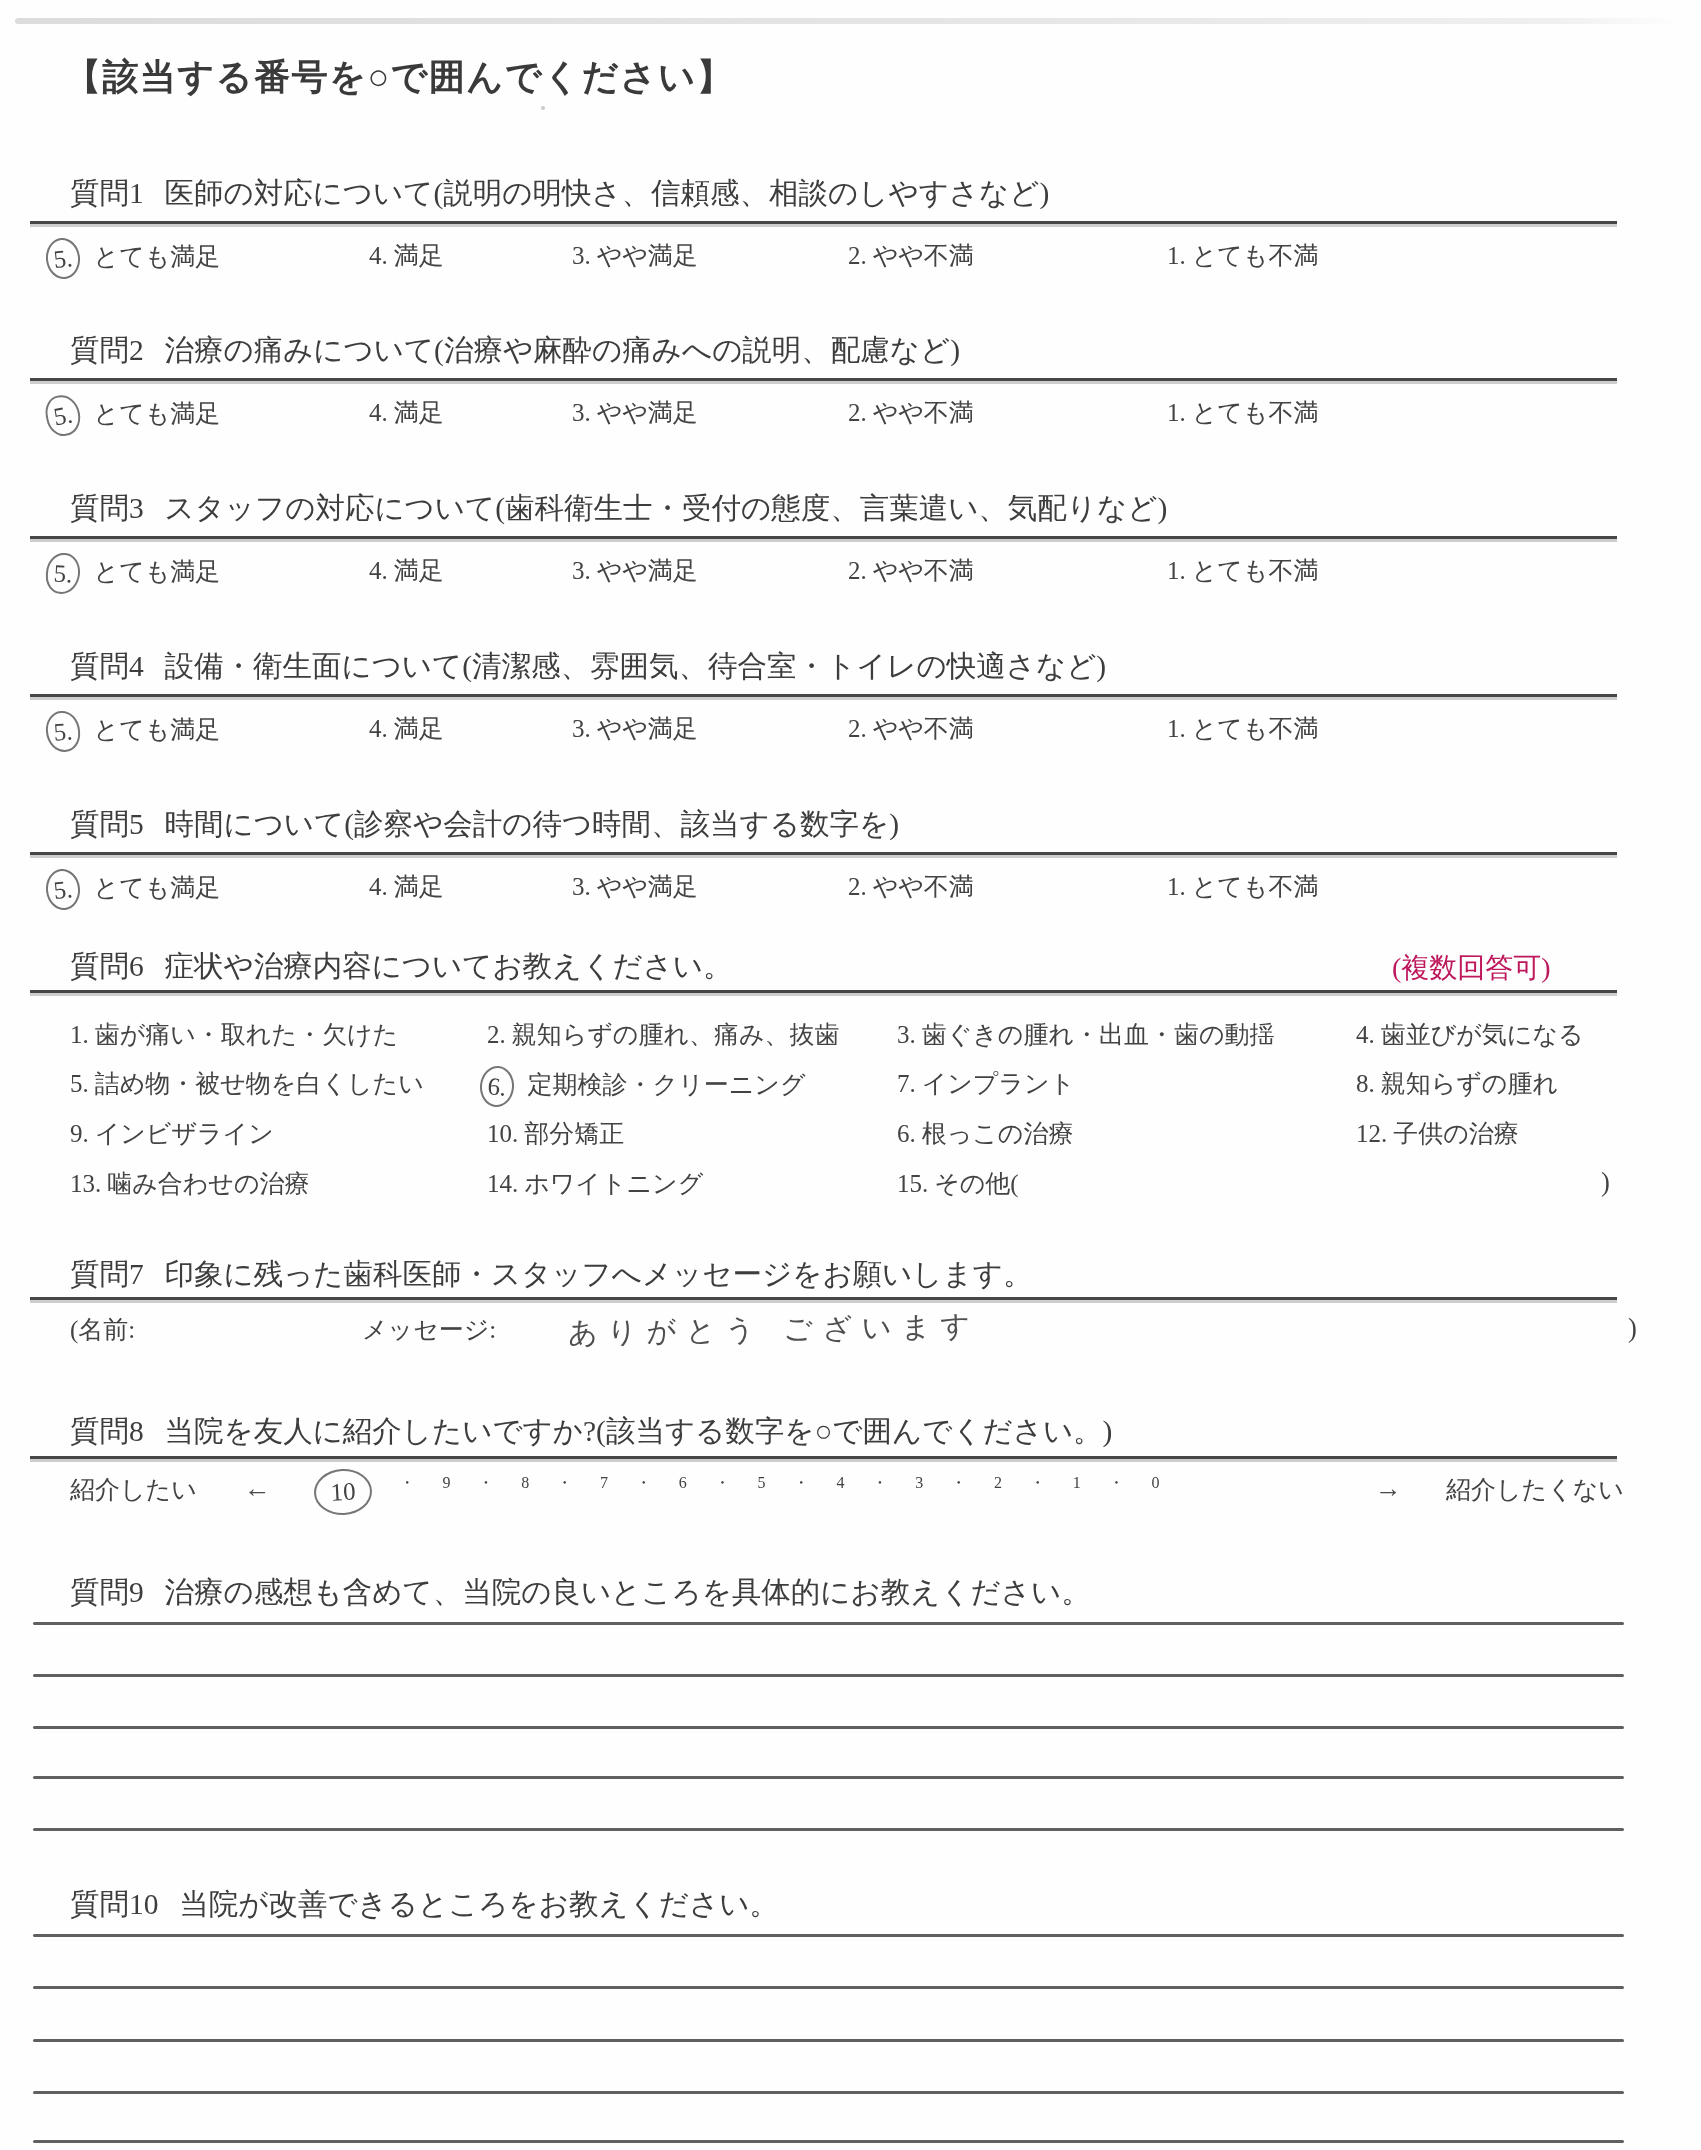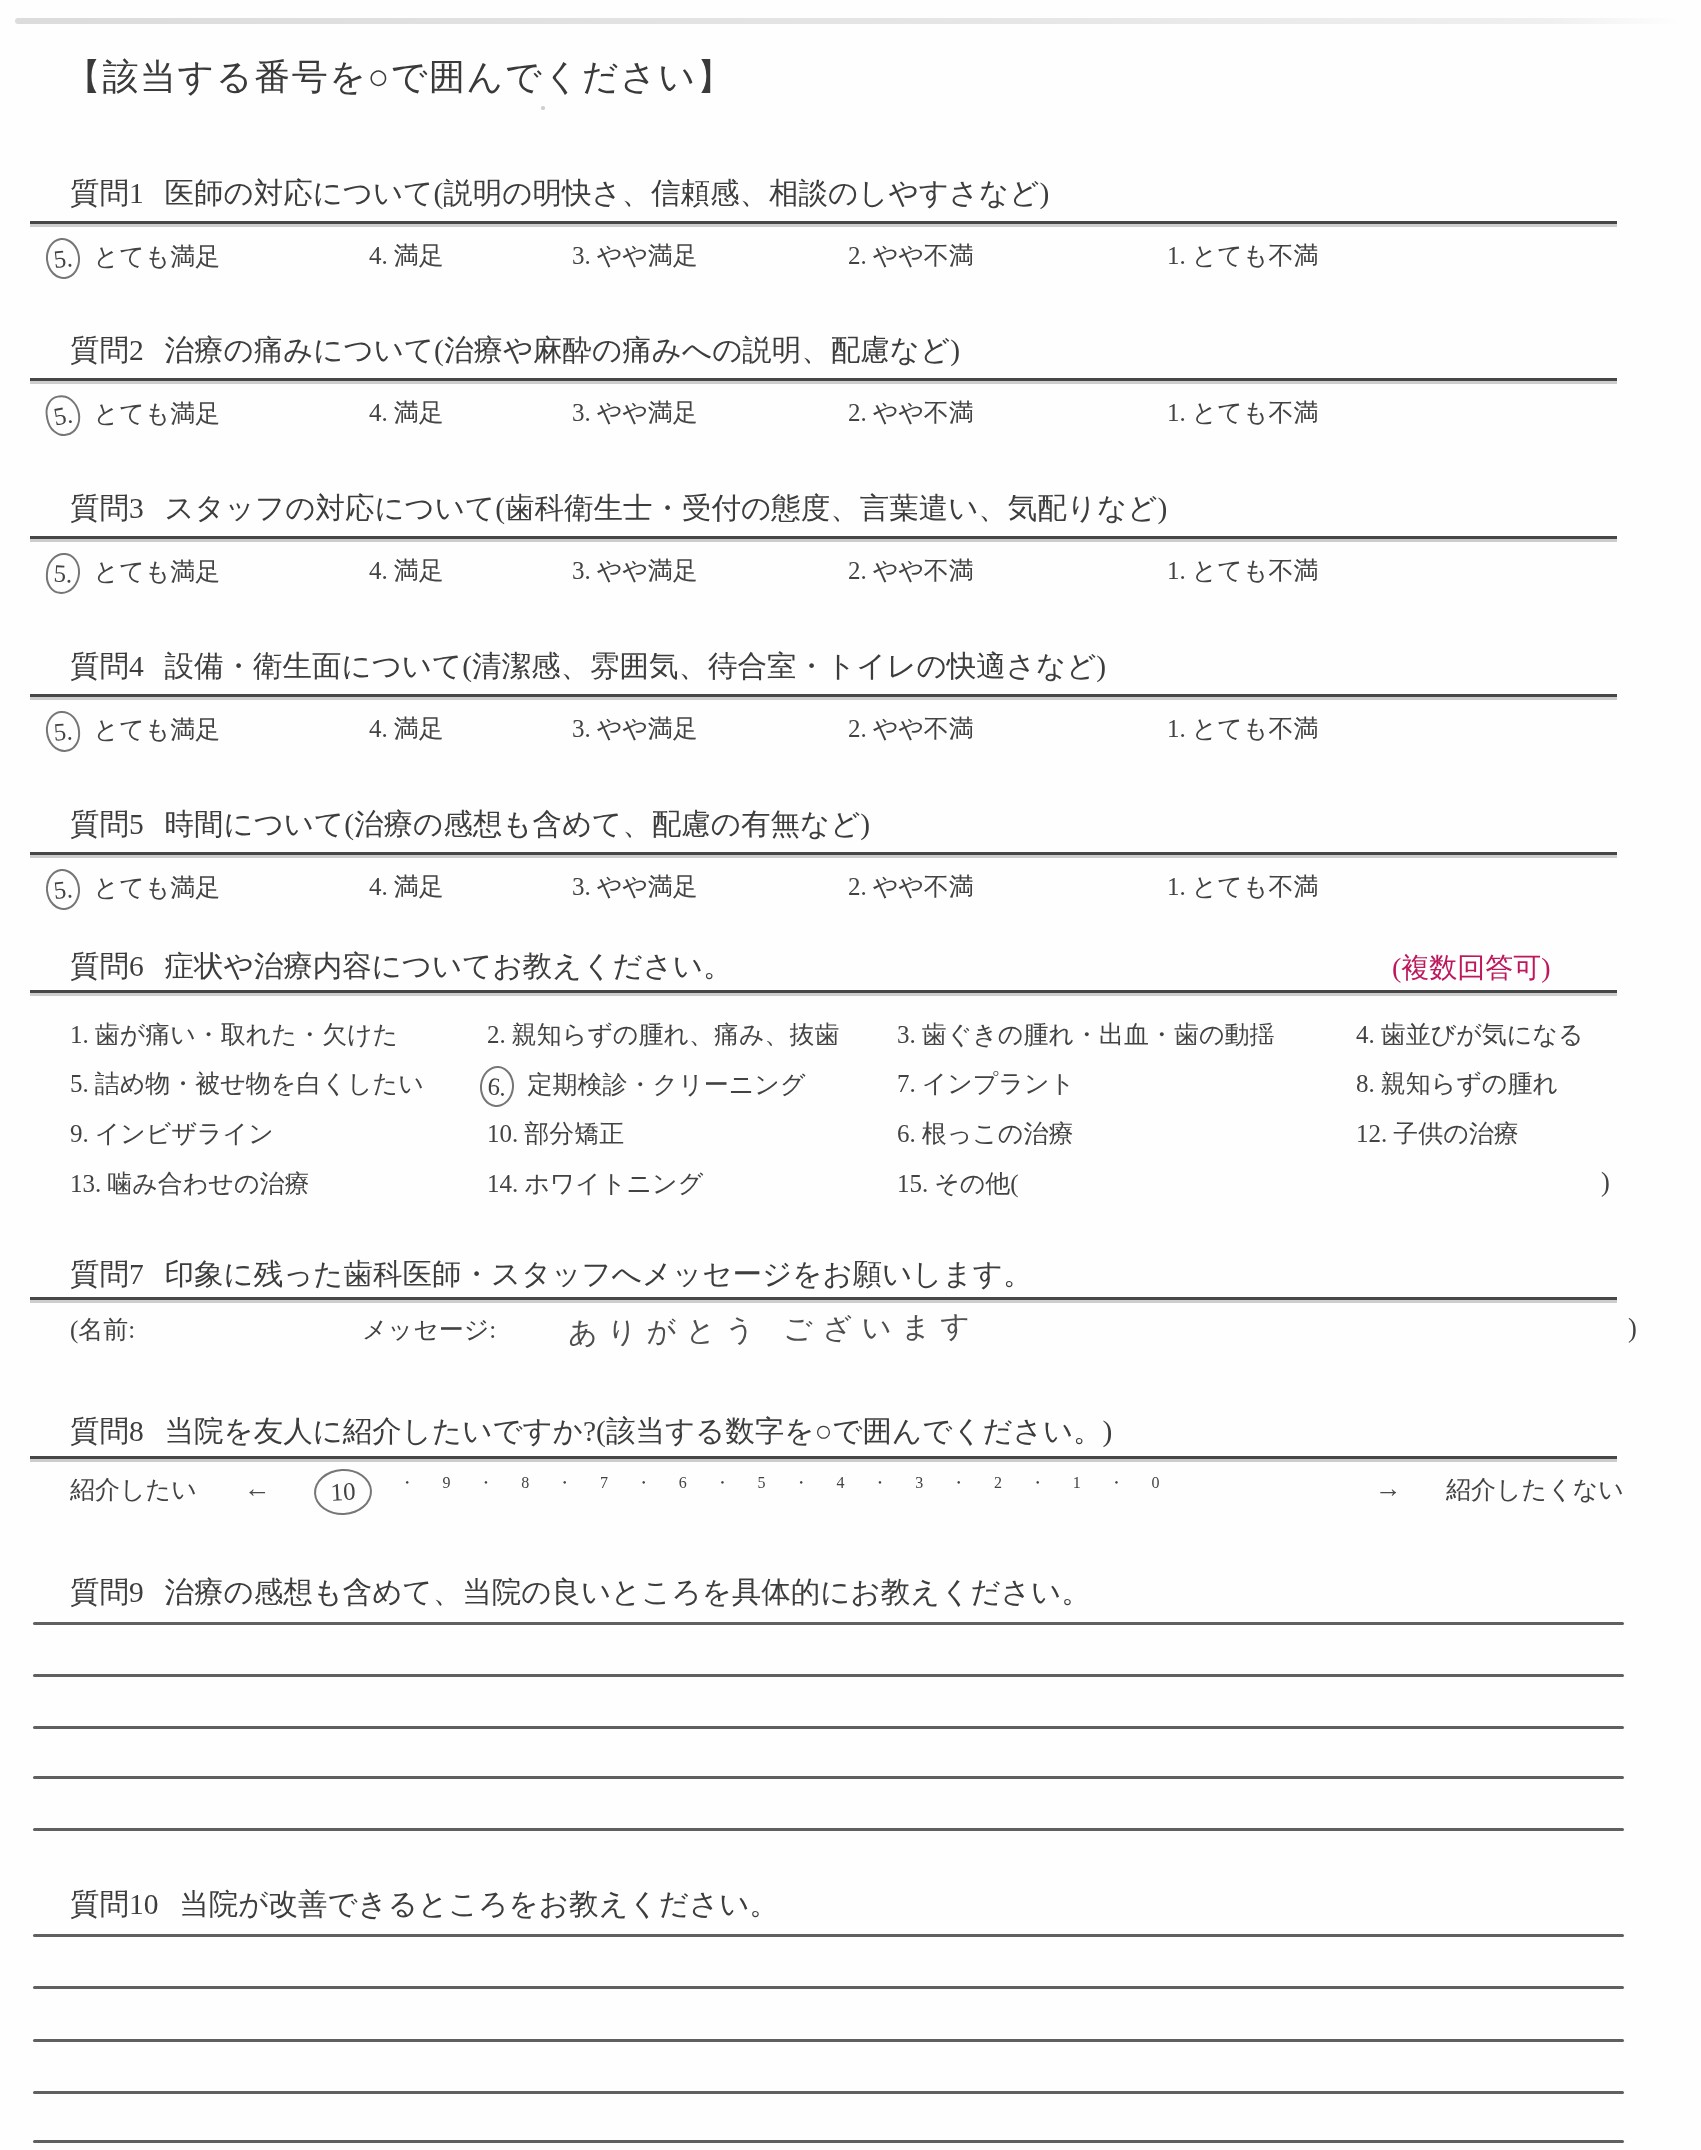--- a/index.html
+++ b/index.html
@@ -12,21 +12,21 @@
     overflow:hidden;
   }
   .scan-bar{
     position:absolute;top:17.7px;left:14.8px;width:1667px;height:5.9px;
     background:linear-gradient(to right,#dcdcdc 0,#e6e6e6 60%,#efefef 92%,transparent 100%);
     border-radius:3px;
   }
   .speck{position:absolute;width:3.7px;height:3.7px;border-radius:50%;background:#cfcfcf;}
   .title{
     position:absolute;top:53px;left:65px;margin:0;
-    font-size:36px;font-weight:400;letter-spacing:1.5px;color:#3a3a3a;
+    font-size:36px;font-weight:700;letter-spacing:1.5px;color:#3a3a3a;
     white-space:nowrap;
   }
   section.q{position:absolute;left:0;width:1701px;}
   .q-header{position:absolute;top:0;left:70px;white-space:nowrap;font-size:29.5px;color:#3d3d3d;}
   .q-label{margin-right:20.7px;}
   .rule{
     position:absolute;left:29.5px;width:1587px;height:3px;background:#474747;
     box-shadow:0 3px 0 rgba(125,125,125,.38);
   }
   .opts,.q6-row,.inline-row{position:absolute;left:0;width:1701px;height:40px;}
@@ -128,21 +128,21 @@
           </span><span class="opt-label">とても満足</span></span>
       <span class="opt" style="left:369px"><span class="n">4.</span><span>満足</span></span>
       <span class="opt" style="left:572px"><span class="n">3.</span><span>やや満足</span></span>
       <span class="opt" style="left:848px"><span class="n">2.</span><span>やや不満</span></span>
       <span class="opt" style="left:1167px"><span class="n">1.</span><span>とても不満</span></span>
     </div>
   </section>
 
   <section class="q" style="top:805px">
     <div class="q-header">
-      <span class="q-label">質問5</span><span class="q-text">時間について(治療の感想も含めて、配慮の有無など)</span>
+      <span class="q-label">質問5</span><span class="q-text">時間について(診察や会計の待つ時間、該当する数字を)</span>
     </div>
     <div class="rule" style="top:47px"></div>
     <div class="opts" style="top:65px">
       <span class="opt" style="left:53px"><span class="circle">
             <span>5.</span>
           </span><span class="opt-label">とても満足</span></span>
       <span class="opt" style="left:369px"><span class="n">4.</span><span>満足</span></span>
       <span class="opt" style="left:572px"><span class="n">3.</span><span>やや満足</span></span>
       <span class="opt" style="left:848px"><span class="n">2.</span><span>やや不満</span></span>
       <span class="opt" style="left:1167px"><span class="n">1.</span><span>とても不満</span></span>

